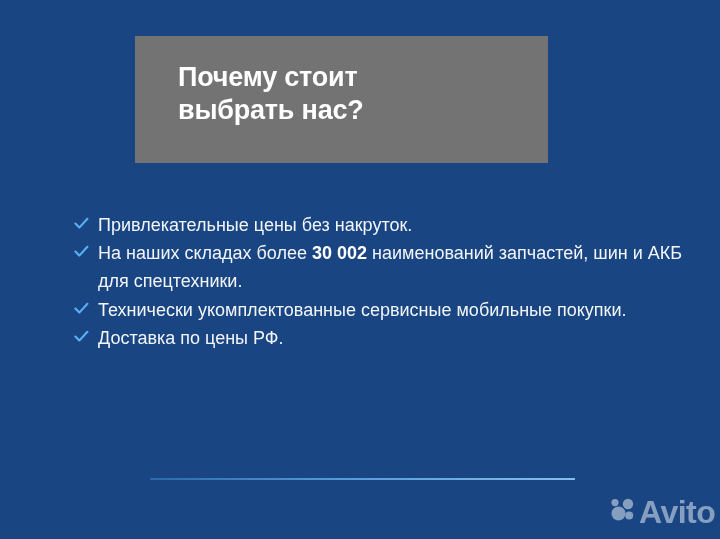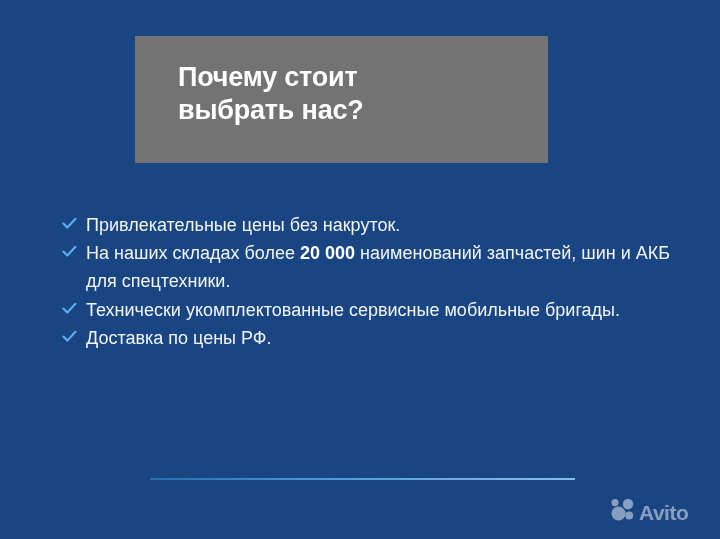--- a/index.html
+++ b/index.html
@@ -42,21 +42,21 @@
     font-weight: bold;
     font-size: 27px;
     line-height: 33px;
     letter-spacing: -0.2px;
     white-space: pre-line;
   }
 
   
   #benefits-list {
     position: absolute;
-    left: 62px;
+    left: 74px;
     top: 211px;
     width: 610px;
   }
 
   .benefit-row {
     display: flex;
     align-items: flex-start;
     margin-bottom: 0px;
   }
 
@@ -102,21 +102,21 @@
     display: flex;
     align-items: center;
     opacity: 0.55;
   }
   #avito-logo-icon {
     display: block;
     margin-right: 3px;
   }
   #avito-wordmark {
     color: #dfe7f1;
-    font-size: 21px;
+    font-size: 32px;
     font-weight: bold;
     letter-spacing: -0.5px;
     line-height: 25px;
   }
 </style>
 </head>
 <body>
 
 <div id="slide">
 
@@ -133,29 +133,29 @@
           </svg>
         </span>
         <div class="benefit-text">Привлекательные цены без накруток.</div>
       </div>
       <div class="benefit-row">
         <span class="check-icon">
           <svg width="15" height="13" viewBox="0 0 15 13" aria-hidden="true">
             <path d="M1.4 6.6 L5.3 10.6 L13.4 1.8" fill="none" stroke="#5bb0f5" stroke-width="2.1" stroke-linecap="round" stroke-linejoin="round"></path>
           </svg>
         </span>
-        <div class="benefit-text">На наших складах более <b>20 000</b> наименований запчастей, шин и АКБ для спецтехники.</div>
+        <div class="benefit-text">На наших складах более <b>30 002</b> наименований запчастей, шин и АКБ для спецтехники.</div>
       </div>
       <div class="benefit-row">
         <span class="check-icon">
           <svg width="15" height="13" viewBox="0 0 15 13" aria-hidden="true">
             <path d="M1.4 6.6 L5.3 10.6 L13.4 1.8" fill="none" stroke="#5bb0f5" stroke-width="2.1" stroke-linecap="round" stroke-linejoin="round"></path>
           </svg>
         </span>
-        <div class="benefit-text">Технически укомплектованные сервисные мобильные бригады.</div>
+        <div class="benefit-text">Технически укомплектованные сервисные мобильные покупки.</div>
       </div>
       <div class="benefit-row">
         <span class="check-icon">
           <svg width="15" height="13" viewBox="0 0 15 13" aria-hidden="true">
             <path d="M1.4 6.6 L5.3 10.6 L13.4 1.8" fill="none" stroke="#5bb0f5" stroke-width="2.1" stroke-linecap="round" stroke-linejoin="round"></path>
           </svg>
         </span>
         <div class="benefit-text">Доставка по цены РФ.</div>
       </div>
     </div>

